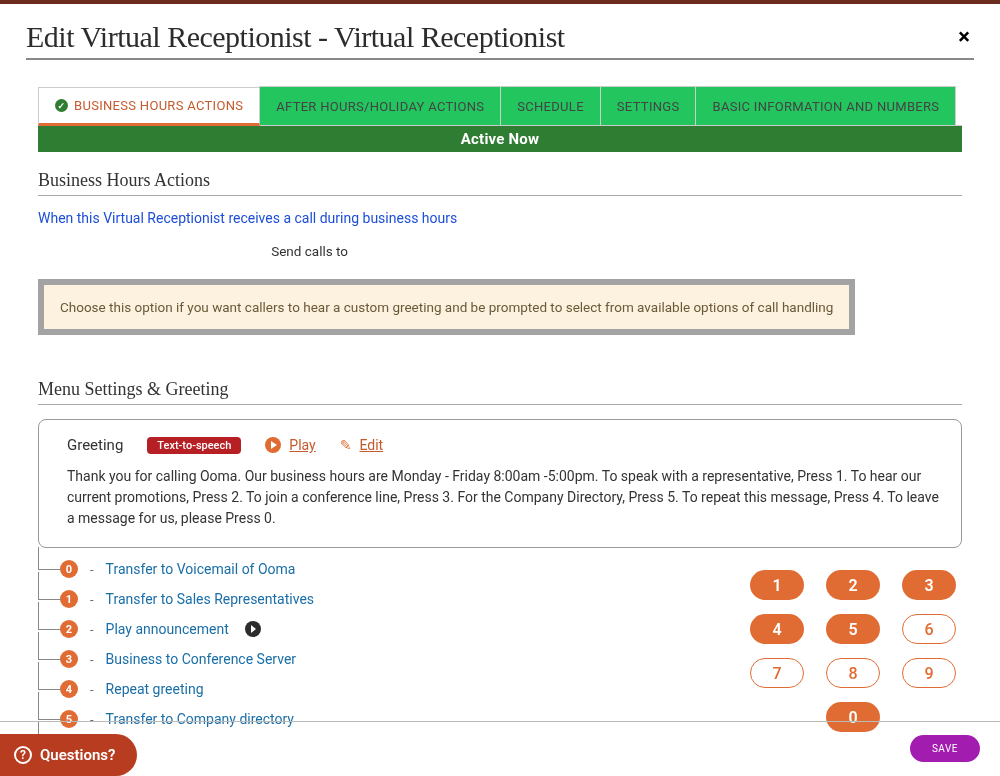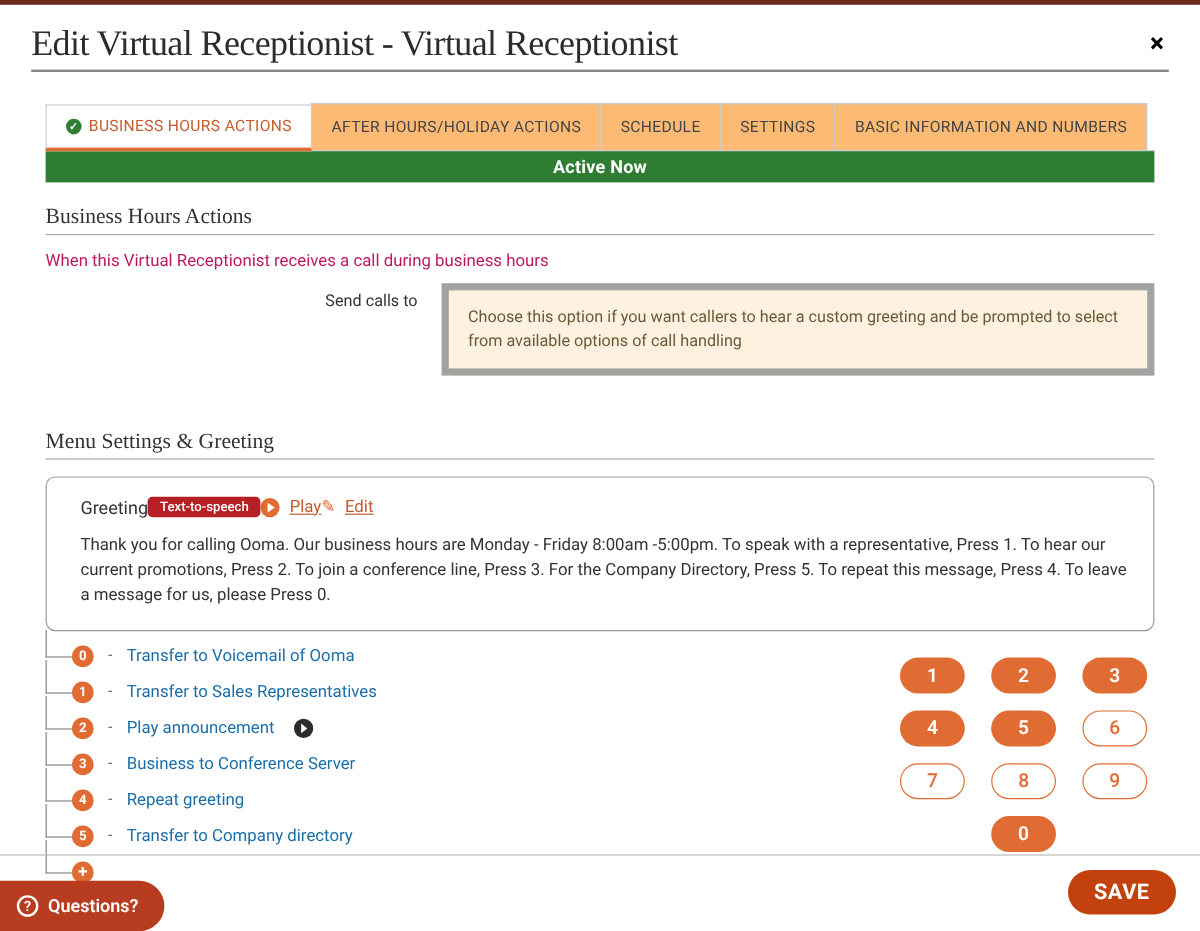--- a/index.html
+++ b/index.html
@@ -47,21 +47,21 @@
   border-bottom: 1px solid #ccc;
   font-size: 13px;
   color: #444;
 }
 .tab {
   padding: 10px 16px;
   border: 1px solid #ccc;
   border-bottom: none;
   margin-right: -1px;
   cursor: pointer;
-  background: #fdba74;
+  background: #22c55e;
   letter-spacing: 0.3px;
   display: flex;
   align-items: center;
   gap: 6px;
 }
 .tab.active {
   color: #c55a2d;
   border-bottom: 3px solid #e06c33;
   position: relative;
   top: 1px;
@@ -95,28 +95,29 @@
 h2.section-title {
   font-family: Georgia, "Times New Roman", serif;
   font-weight: 400;
   font-size: 18px;
   color: #333;
   border-bottom: 1px solid #aaa;
   padding-bottom: 4px;
 }
 .intro-line {
   font-size: 14px;
-  color: #be185d;
+  color: #1d4ed8;
   margin-top: 14px;
 }
 .send-row {
   display: flex;
   align-items: flex-start;
   gap: 20px;
   margin-top: 10px;
+  flex-direction: column;
 }
 .send-label {
   width: 310px;
   text-align: right;
   font-size: 13.5px;
   color: #333;
   padding-top: 7px;
 }
 .select-box {
   width: 158px;
@@ -148,20 +149,21 @@
 }
 .greeting-card {
   border: 1px solid #999;
   border-radius: 8px;
   padding: 16px 20px 18px 28px;
   margin-top: 14px;
 }
 .greeting-header {
   display: flex;
   align-items: center;
+  gap: 24px;
   margin-bottom: 12px;
 }
 .greeting-title {
   font-size: 15px;
   color: #333;
 }
 .tts-badge {
   background: #b62025;
   color: #fff;
   font-size: 11px;
@@ -314,26 +316,26 @@
   margin-bottom: -14px;
 }
 .q-icon {
   width: 18px; height: 18px;
   border: 2px solid #fff;
   border-radius: 50%;
   display: flex; align-items: center; justify-content: center;
   font-size: 12px;
 }
 .save-btn {
-  background: #c2410c;
+  background: #a21caf;
   color: #fff;
   border-radius: 20px;
   padding: 8px 22px;
-  font-size: 18px;
-  font-weight: 700;
+  font-size: 10px;
+  font-weight: 400;
   letter-spacing: 0.5px;
   cursor: pointer;
 }
 </style>
 </head>
 <body>
 
 <div class="container">
   <div class="header-row">
     <h1 class="page-title">Edit Virtual Receptionist - Virtual Receptionist</h1>

